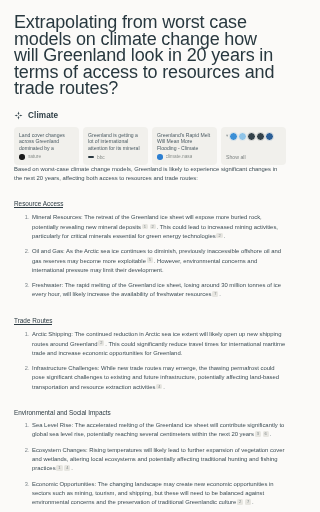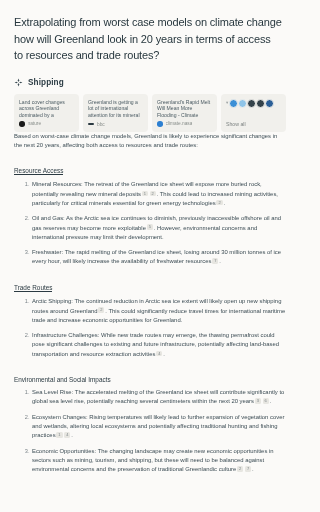--- a/index.html
+++ b/index.html
@@ -18,21 +18,21 @@
     width: 300px;
     height: 512px;
     box-sizing: border-box;
     padding: 10px 14px 6px 14px;
     background: #fbfaf8;
     position: relative;
   }
 
   
   .query-title {
-    font-size: 11px;
+    font-size: 18px;
     line-height: 16.5px;
     font-weight: 400;
     color: #28383f;
     letter-spacing: -0.15px;
     margin: 4px 0 0 0;
     padding-right: 4px;
   }
 
   
   .section-head {
@@ -210,21 +210,21 @@
 
   <div class="section-head">
     <span class="sec-icon">
       <svg width="9" height="9" viewBox="0 0 12 12">
         <path d="M6 0.8 L7 3.2 L6 5.2 L5 3.2 Z" fill="#3c4c54"></path>
         <path d="M6 11.2 L5 8.8 L6 6.8 L7 8.8 Z" fill="#3c4c54"></path>
         <path d="M0.8 6 L3.2 5 L5.2 6 L3.2 7 Z" fill="#3c4c54"></path>
         <path d="M11.2 6 L8.8 7 L6.8 6 L8.8 5 Z" fill="#3c4c54"></path>
       </svg>
     </span>
-    <span class="sec-label">Shipping</span>
+    <span class="sec-label">Climate</span>
   </div>
 
   <div class="sources-row">
 
     <div class="source-card">
       <div class="source-title">Land cover changes across Greenland dominated by a doublin...</div>
       <div class="source-meta">
         <span class="source-favicon fav-nature"></span>
         <span class="source-domain">nature</span>
       </div>

